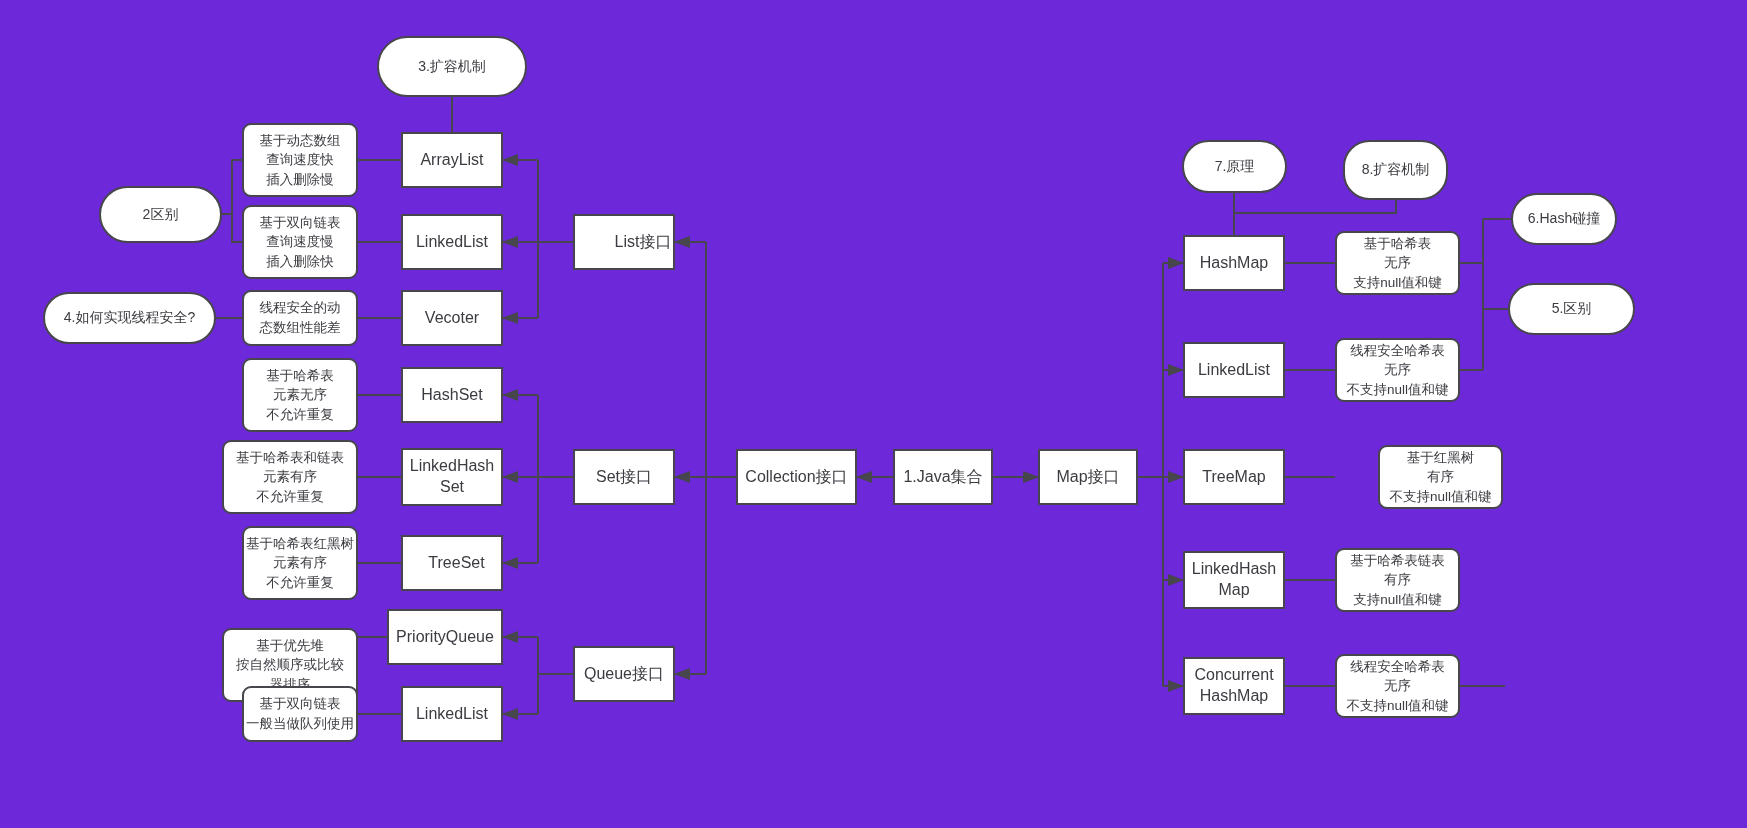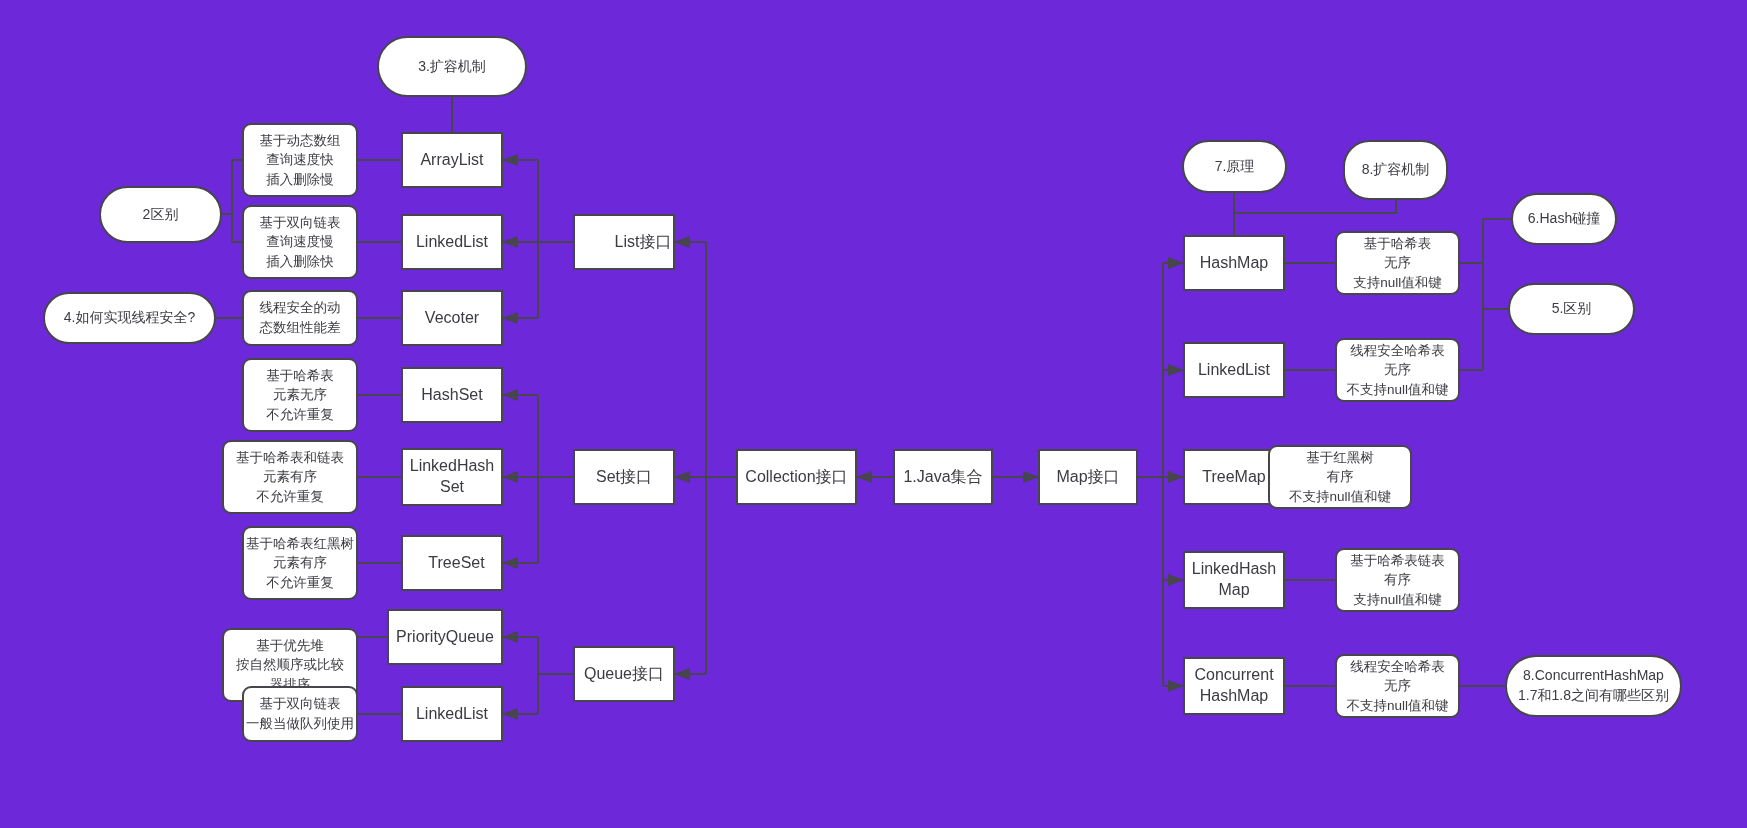--- a/index.html
+++ b/index.html
@@ -269,21 +269,21 @@
         <div>支持null值和键</div>
       </div>
     </div>
     <div class="node desc rounded" style="left: 1335px; top: 338px; width: 125px; height: 64px;">
       <div class="label">
         <div>线程安全哈希表</div>
         <div>无序</div>
         <div>不支持null值和键</div>
       </div>
     </div>
-    <div class="node desc rounded" style="left: 1268px; top: 445px; width: 144px; height: 64px;">
+    <div class="node desc rounded" style="left: 1378px; top: 445px; width: 125px; height: 64px;">
       <div class="label">
         <div>基于红黑树</div>
         <div>有序</div>
         <div>不支持null值和键</div>
       </div>
     </div>
     <div class="node desc rounded" style="left: 1335px; top: 548px; width: 125px; height: 64px;">
       <div class="label">
         <div>基于哈希表链表</div>
         <div>有序</div>
@@ -310,19 +310,13 @@
     <div class="node topic" style="left: 1511px; top: 193px; width: 106px; height: 52px; border-radius: 26px;">
       <div class="label">
         <div>6.Hash碰撞</div>
       </div>
     </div>
     <div class="node topic" style="left: 1508px; top: 283px; width: 127px; height: 52px; border-radius: 26px;">
       <div class="label">
         <div>5.区别</div>
       </div>
     </div>
-    <div class="node topic" style="left: 1505px; top: 655px; width: 177px; height: 62px; border-radius: 31px;">
-      <div class="label">
-        <div>8.ConcurrentHashMap</div>
-        <div>1.7和1.8之间有哪些区别</div>
-      </div>
-    </div>
   </div>
 
 </body></html>

